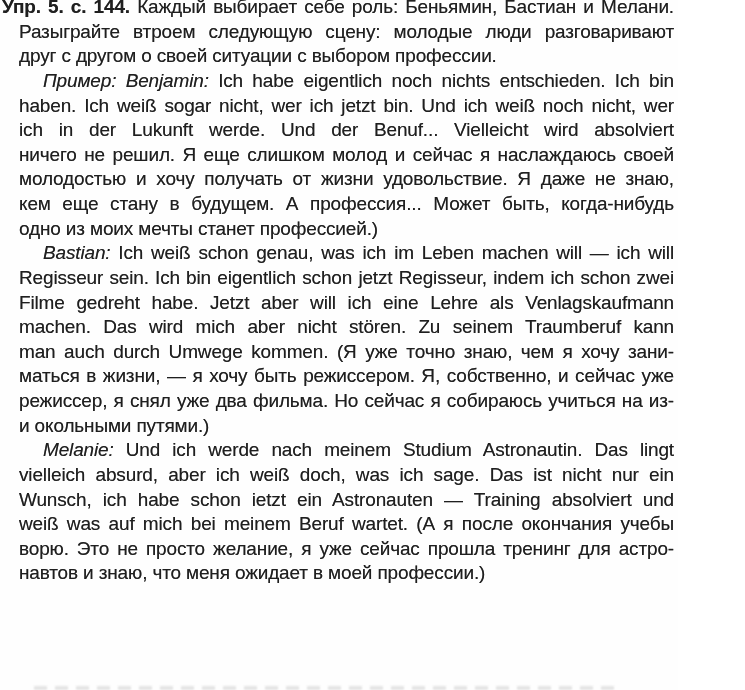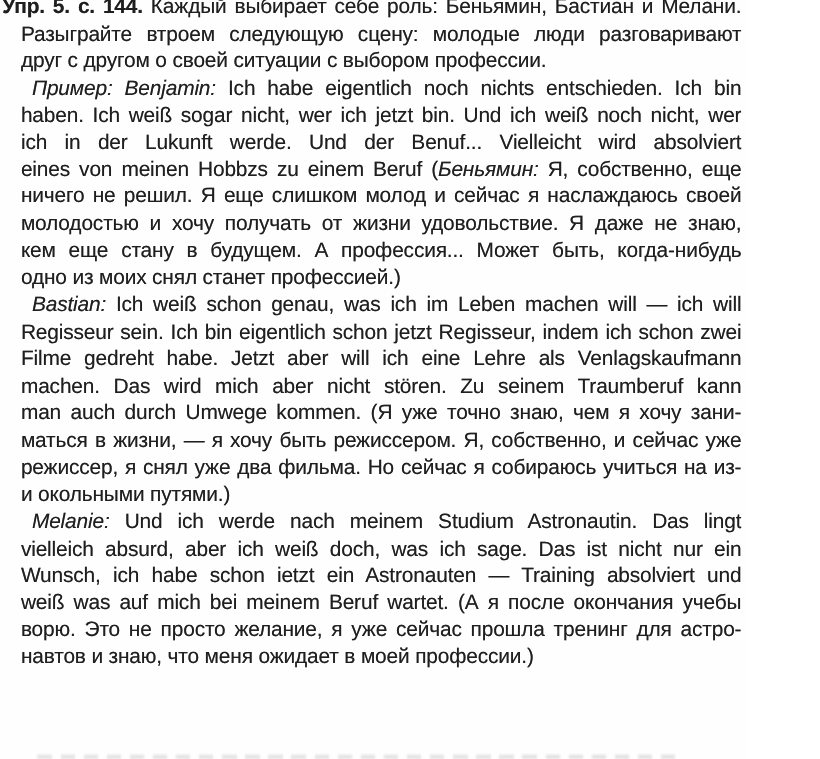--- a/index.html
+++ b/index.html
@@ -37,21 +37,21 @@
   }
   
   .line.j::after {
     content: "";
     display: inline-block;
     width: 100%;
     height: 0;
     vertical-align: top;
   }
   .hang  { margin-left: -17px; }  
-  .first { margin-left: 10px; }   
+  .first { margin-left: 24px; }   
   .bold   { font-weight: 700; }
   .italic { font-style: italic; }
   .normal { font-style: normal; }
   .artifact {
     position: absolute;
     left: 34px;
     right: 60px;
     bottom: 0;
     height: 4px;
     background: repeating-linear-gradient(90deg,
@@ -65,25 +65,24 @@
 <body>
 
 <div class="page">
   <div class="text-column">
       <div class="line hang j"><span class="bold">Упр. 5. с. 144.</span><span class="normal"> Каждый выбирает себе роль: Беньямин, Бастиан и Мелани.</span></div>
       <div class="line body j"><span class="normal">Разыграйте втроем следующую сцену: молодые люди разговаривают</span></div>
       <div class="line body"><span class="normal">друг с другом о своей ситуации с выбором профессии.</span></div>
       <div class="line first j"><span class="italic">Пример: Benjamin:</span><span class="normal"> Ich habe eigentlich noch nichts entschieden. Ich bin</span></div>
       <div class="line body j"><span class="normal">haben. Ich weiß sogar nicht, wer ich jetzt bin. Und ich weiß noch nicht, wer</span></div>
       <div class="line body j"><span class="normal">ich in der Lukunft werde. Und der Benuf... Vielleicht wird absolviert</span></div>
-      <div class="line body j"><span class="normal">eines von meinen Hobbzs zu einem Beruf (</span><span class="italic">Беньямин:</span><span class="normal"> Я, собственно, еще</span></div>
       <div class="line body j"><span class="normal">ничего не решил. Я еще слишком молод и сейчас я наслаждаюсь своей</span></div>
       <div class="line body j"><span class="normal">молодостью и хочу получать от жизни удовольствие. Я даже не знаю,</span></div>
       <div class="line body j"><span class="normal">кем еще стану в будущем. А профессия... Может быть, когда-нибудь</span></div>
-      <div class="line body"><span class="normal">одно из моих снял станет профессией.)</span></div>
+      <div class="line body"><span class="normal">одно из моих мечты станет профессией.)</span></div>
       <div class="line first j"><span class="italic">Bastian:</span><span class="normal"> Ich weiß schon genau, was ich im Leben machen will — ich will</span></div>
       <div class="line body j"><span class="normal">Regisseur sein. Ich bin eigentlich schon jetzt Regisseur, indem ich schon zwei</span></div>
       <div class="line body j"><span class="normal">Filme gedreht habe. Jetzt aber will ich eine Lehre als Venlagskaufmann</span></div>
       <div class="line body j"><span class="normal">machen. Das wird mich aber nicht stören. Zu seinem Traumberuf kann</span></div>
       <div class="line body j"><span class="normal">man auch durch Umwege kommen. (Я уже точно знаю, чем я хочу зани-</span></div>
       <div class="line body j"><span class="normal">маться в жизни, — я хочу быть режиссером. Я, собственно, и сейчас уже</span></div>
       <div class="line body j"><span class="normal">режиссер, я снял уже два фильма. Но сейчас я собираюсь учиться на из-</span></div>
       <div class="line body"><span class="normal">и окольными путями.)</span></div>
       <div class="line first j"><span class="italic">Melanie:</span><span class="normal"> Und ich werde nach meinem Studium Astronautin. Das lingt</span></div>
       <div class="line body j"><span class="normal">vielleich absurd, aber ich weiß doch, was ich sage. Das ist nicht nur ein</span></div>

